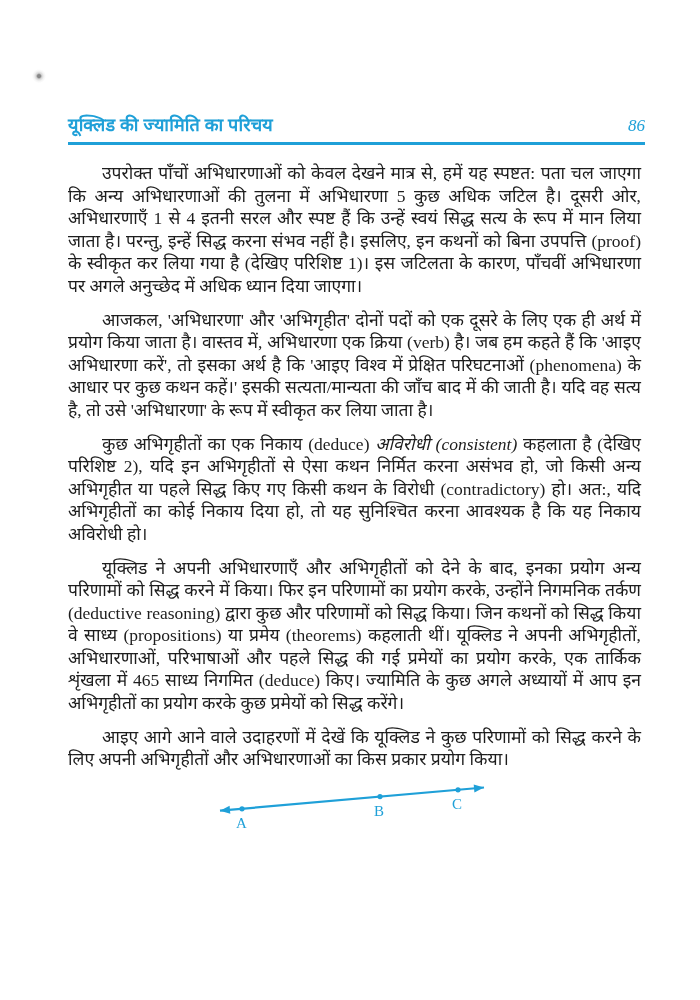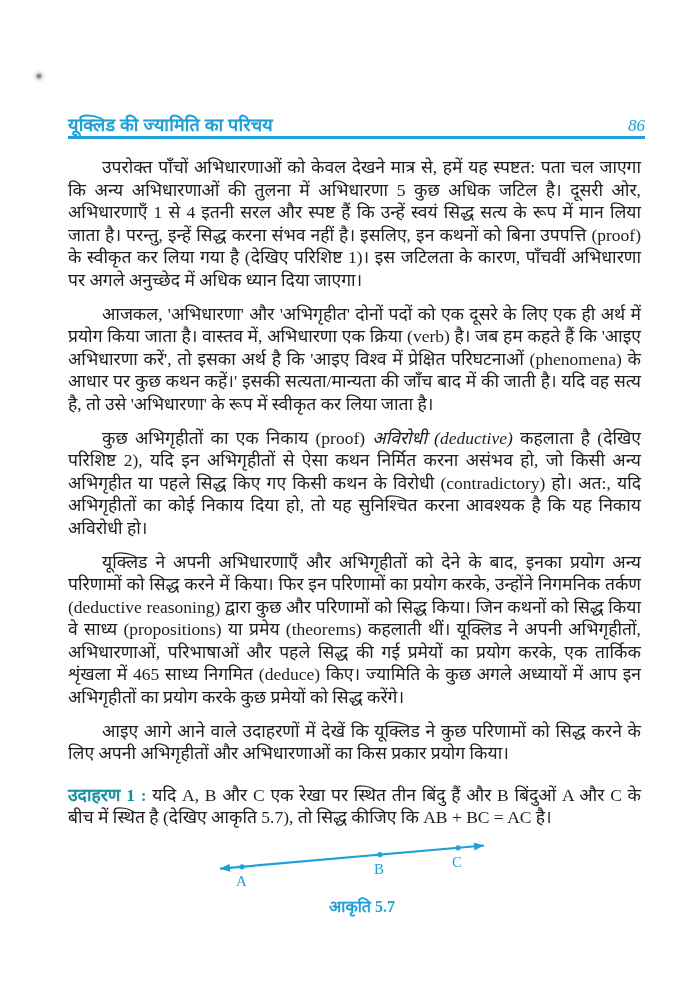--- a/index.html
+++ b/index.html
@@ -19,20 +19,21 @@
     overflow:hidden;
   }
   .scan-artifact{
     position:absolute;left:28px;top:68px;width:20px;height:18px;
     background:radial-gradient(circle at 55% 45%, rgba(95,95,95,0.75) 0 1.5px, rgba(140,140,140,0.35) 3px, rgba(180,180,180,0.15) 5px, transparent 7px);
     pointer-events:none;
   }
   .header{
     display:flex;justify-content:space-between;align-items:flex-end;
     border-bottom:3.5px solid var(--cyan);
+    padding-bottom:6px;
   }
   .header .title{
     color:var(--cyan);
     font-weight:bold;
     font-size:18px;
     letter-spacing:0.2px;
   }
   .header .pageno{
     color:var(--cyan);
     font-style:italic;
@@ -78,34 +79,32 @@
   <div class="scan-artifact"></div>
 
   <div class="header">
     <span class="title">यूक्लिड की ज्यामिति का परिचय</span>
     <span class="pageno">86</span>
   </div>
 
   <div class="body-text">
       <p class="para"><span>उपरोक्त पाँचों अभिधारणाओं को केवल देखने मात्र से, हमें यह स्पष्टत: पता चल जाएगा कि अन्य अभिधारणाओं की तुलना में अभिधारणा 5 कुछ अधिक जटिल है। दूसरी ओर, अभिधारणाएँ 1 से 4 इतनी सरल और स्पष्ट हैं कि उन्हें स्वयं सिद्ध सत्य के रूप में मान लिया जाता है। परन्तु, इन्हें सिद्ध करना संभव नहीं है। इसलिए, इन कथनों को बिना उपपत्ति (proof) के स्वीकृत कर लिया गया है (देखिए परिशिष्ट 1)। इस जटिलता के कारण, पाँचवीं अभिधारणा पर अगले अनुच्छेद में अधिक ध्यान दिया जाएगा।</span></p>
       <p class="para"><span>आजकल, 'अभिधारणा' और 'अभिगृहीत' दोनों पदों को एक दूसरे के लिए एक ही अर्थ में प्रयोग किया जाता है। वास्तव में, अभिधारणा एक क्रिया (verb) है। जब हम कहते हैं कि 'आइए अभिधारणा करें', तो इसका अर्थ है कि 'आइए विश्व में प्रेक्षित परिघटनाओं (phenomena) के आधार पर कुछ कथन कहें।' इसकी सत्यता/मान्यता की जाँच बाद में की जाती है। यदि वह सत्य है, तो उसे 'अभिधारणा' के रूप में स्वीकृत कर लिया जाता है।</span></p>
-      <p class="para"><span>कुछ अभिगृहीतों का एक निकाय (proof) </span><span class="italic">अविरोधी (deductive)</span><span> कहलाता है (देखिए परिशिष्ट 2), यदि इन अभिगृहीतों से ऐसा कथन निर्मित करना असंभव हो, जो किसी अन्य अभिगृहीत या पहले सिद्ध किए गए किसी कथन के विरोधी (contradictory) हो। अत:, यदि अभिगृहीतों का कोई निकाय दिया हो, तो यह सुनिश्चित करना आवश्यक है कि यह निकाय अविरोधी हो।</span></p>
+      <p class="para"><span>कुछ अभिगृहीतों का एक निकाय (deduce) </span><span class="italic">अविरोधी (consistent)</span><span> कहलाता है (देखिए परिशिष्ट 2), यदि इन अभिगृहीतों से ऐसा कथन निर्मित करना असंभव हो, जो किसी अन्य अभिगृहीत या पहले सिद्ध किए गए किसी कथन के विरोधी (contradictory) हो। अत:, यदि अभिगृहीतों का कोई निकाय दिया हो, तो यह सुनिश्चित करना आवश्यक है कि यह निकाय अविरोधी हो।</span></p>
       <p class="para"><span>यूक्लिड ने अपनी अभिधारणाएँ और अभिगृहीतों को देने के बाद, इनका प्रयोग अन्य परिणामों को सिद्ध करने में किया। फिर इन परिणामों का प्रयोग करके, उन्होंने निगमनिक तर्कण (deductive reasoning) द्वारा कुछ और परिणामों को सिद्ध किया। जिन कथनों को सिद्ध किया वे </span><span class="bold">साध्य (propositions)</span><span> या </span><span class="bold">प्रमेय (theorems)</span><span> कहलाती थीं। यूक्लिड ने अपनी अभिगृहीतों, अभिधारणाओं, परिभाषाओं और पहले सिद्ध की गई प्रमेयों का प्रयोग करके, एक तार्किक शृंखला में 465 साध्य निगमित (deduce) किए। ज्यामिति के कुछ अगले अध्यायों में आप इन अभिगृहीतों का प्रयोग करके कुछ प्रमेयों को सिद्ध करेंगे।</span></p>
       <p class="para"><span>आइए आगे आने वाले उदाहरणों में देखें कि यूक्लिड ने कुछ परिणामों को सिद्ध करने के लिए अपनी अभिगृहीतों और अभिधारणाओं का किस प्रकार प्रयोग किया।</span></p>
-      <p class="para no-indent example"><span class="example-label">उदाहरण 1 : </span><span>यदि A, B और C एक रेखा पर स्थित तीन बिंदु हैं और B बिंदुओं A और C के बीच में स्थित है (देखिए आकृति 5.7), तो सिद्ध कीजिए कि AB + BC = AC है।</span></p>
     </div>
 
   <div class="figure">
     <svg class="fig-svg" width="300" height="48" viewBox="0 0 300 48" aria-hidden="true">
       <line class="fig-line" x1="8" y1="27.7" x2="272" y2="4.5"></line>
       <path class="fig-arrow" d="M8,27.7 L18.3,30.8 L17.6,22.8 Z"></path>
       <path class="fig-arrow" d="M272,4.5 L262.4,9.4 L261.7,1.4 Z"></path>
       <circle class="fig-dot" cx="30" cy="25.8" r="2.6"></circle>
       <circle class="fig-dot" cx="168" cy="13.6" r="2.6"></circle>
       <circle class="fig-dot" cx="246" cy="6.8" r="2.6"></circle>
       <text class="fig-label" x="24" y="45">A</text>
       <text class="fig-label" x="162" y="33">B</text>
       <text class="fig-label" x="240" y="26">C</text>
     </svg>
-    <div class="fig-caption">आकृति  5.7</div>
   </div>
 
 </div>
 
 </body></html>

